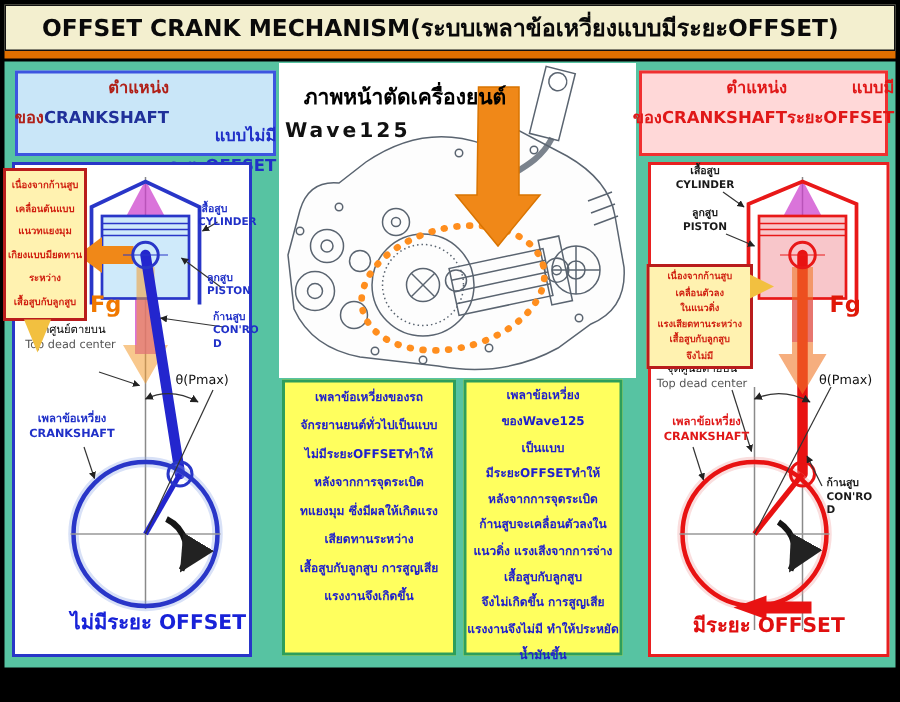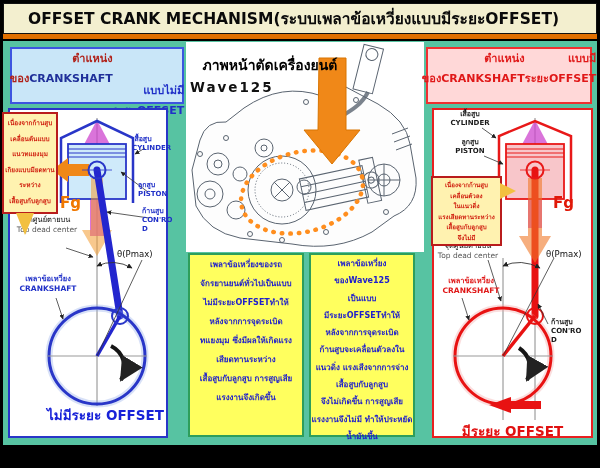--- a/index.html
+++ b/index.html
@@ -47,21 +47,21 @@
   .l-fg{left:60px;top:194px;color:#F07800;font-size:15px;}
   .l-cap{left:10px;top:407px;width:154px;text-align:right;color:#1822D8;font-size:13.5px;font-weight:bold;}
   .r-cyl{left:446px;top:110px;width:48px;color:#1a1a1a;font-size:7px;text-align:center;}
   .r-pis{left:450px;top:138px;width:40px;color:#1a1a1a;font-size:7px;text-align:center;}
   .r-rod{left:551px;top:318px;width:32px;color:#1a1a1a;font-size:7px;word-break:break-all;}
   .r-tdc{left:434px;top:241px;width:68px;text-align:center;color:#000;font-size:7.5px;font-weight:normal;line-height:1.35;}
   .r-tdc .en{color:#555;}
   .r-crk{left:436px;top:276px;width:70px;text-align:center;color:#E01818;font-size:7.5px;}
   .r-ang{left:546px;top:249px;color:#111;font-size:8.5px;font-weight:normal;}
   .r-fg{left:553px;top:194px;color:#E01808;font-size:15px;}
-  .r-cap{left:436px;top:409px;width:153px;text-align:center;color:#E01010;font-size:13.5px;font-weight:bold;margin-top:14px;}
+  .r-cap{left:436px;top:409px;width:153px;text-align:center;color:#E01010;font-size:13.5px;font-weight:bold;}
 </style>
 </head>
 <body>
 
 <div id="stage">
 
   <div class="abs titlebar">
     <span>OFFSET CRANK MECHANISM(ระบบเพลาข้อเหวี่ยงแบบมีระยะOFFSET)</span>
   </div>
   <div class="abs orangestrip"></div>

